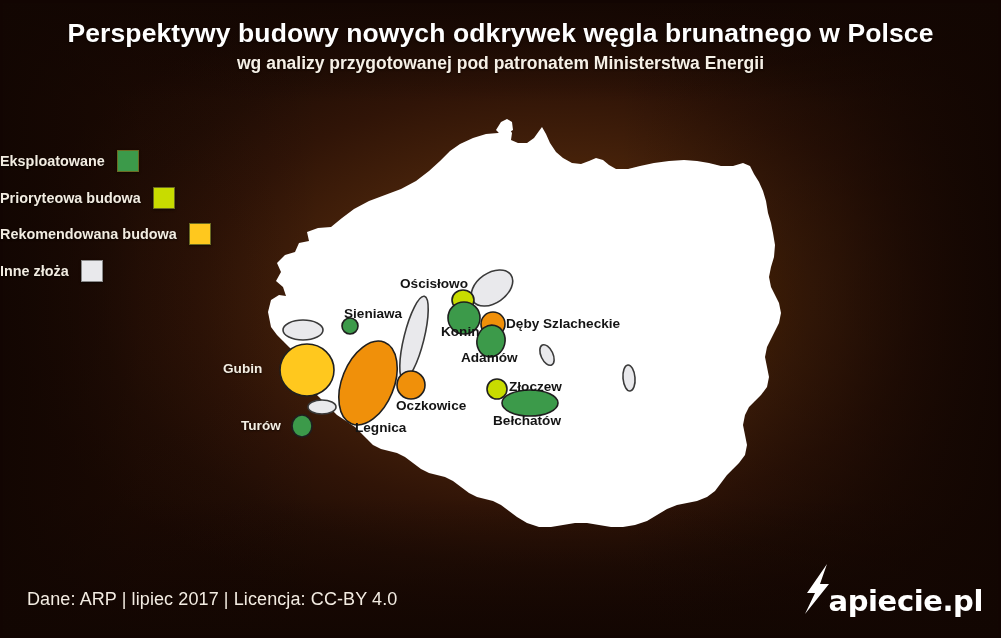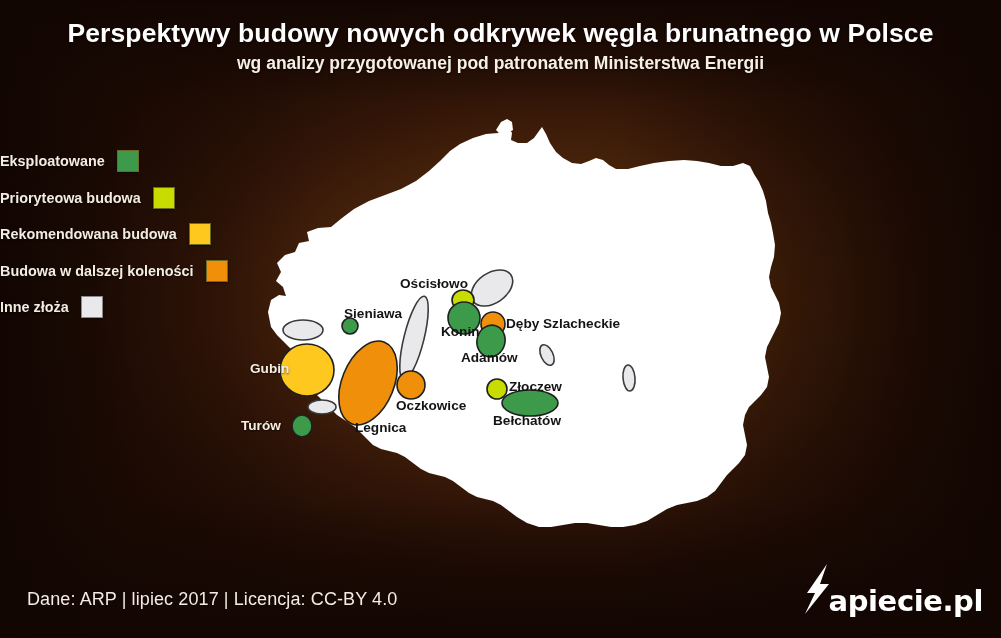--- a/index.html
+++ b/index.html
@@ -183,21 +183,21 @@
           <ellipse cx="464" cy="318" rx="16" ry="16" fill="#3c9a4a" stroke="#1f1f1f" stroke-width="1.6"></ellipse>
           <ellipse cx="493" cy="324" rx="12" ry="12" fill="#f0900a" stroke="#1f1f1f" stroke-width="1.6"></ellipse>
           <ellipse cx="491" cy="341" rx="14" ry="16" fill="#3c9a4a" stroke="#1f1f1f" stroke-width="1.6" transform="rotate(14 491 341)"></ellipse>
           <ellipse cx="497" cy="389" rx="10" ry="10" fill="#c8dc00" stroke="#1f1f1f" stroke-width="1.6"></ellipse>
           <ellipse cx="530" cy="403" rx="28" ry="13" fill="#3c9a4a" stroke="#1f1f1f" stroke-width="1.6"></ellipse>
         </g>
     </svg>
   </div>
 
   <div id="dep-labels">
-      <div class="dep-label outside" style="left: 250px; top: 362px;">Gubin</div>
+      <div class="dep-label outside" style="left: 223px; top: 362px;">Gubin</div>
       <div class="dep-label outside" style="left: 241px; top: 419px;">Turów</div>
       <div class="dep-label" style="left: 328px; top: 307px; margin-left: 16px;">Sieniawa</div>
       <div class="dep-label" style="left: 355px; top: 421px;">Legnica</div>
       <div class="dep-label" style="left: 396px; top: 399px;">Oczkowice</div>
       <div class="dep-label" style="left: 400px; top: 277px;">Ościsłowo</div>
       <div class="dep-label" style="left: 441px; top: 325px;">Konin</div>
       <div class="dep-label" style="left: 506px; top: 317px;">Dęby Szlacheckie</div>
       <div class="dep-label" style="left: 461px; top: 351px;">Adamów</div>
       <div class="dep-label" style="left: 509px; top: 380px;">Złoczew</div>
       <div class="dep-label" style="left: 493px; top: 414px;">Bełchatów</div>
@@ -215,24 +215,20 @@
       </div>
       <div class="legend-row">
         <span class="legend-label">Prioryteowa budowa</span>
         <span class="legend-swatch" style="background: rgb(200, 220, 0);"></span>
       </div>
       <div class="legend-row">
         <span class="legend-label">Rekomendowana budowa</span>
         <span class="legend-swatch" style="background: rgb(255, 200, 30);"></span>
       </div>
       <div class="legend-row">
-        <span class="legend-label">Budowa w dalszej koleności</span>
-        <span class="legend-swatch" style="background: rgb(240, 144, 10);"></span>
-      </div>
-      <div class="legend-row">
         <span class="legend-label">Inne złoża</span>
         <span class="legend-swatch" style="background: rgb(233, 233, 236); border-color: rgb(138, 138, 138);"></span>
       </div>
     </div>
 
   <div id="footer-text">Dane: ARP  |  lipiec 2017  |  Licencja: CC-BY 4.0</div>
 
   <div id="logo">
     <span class="bolt">
       <svg width="34" height="50" viewBox="0 0 34 50">

